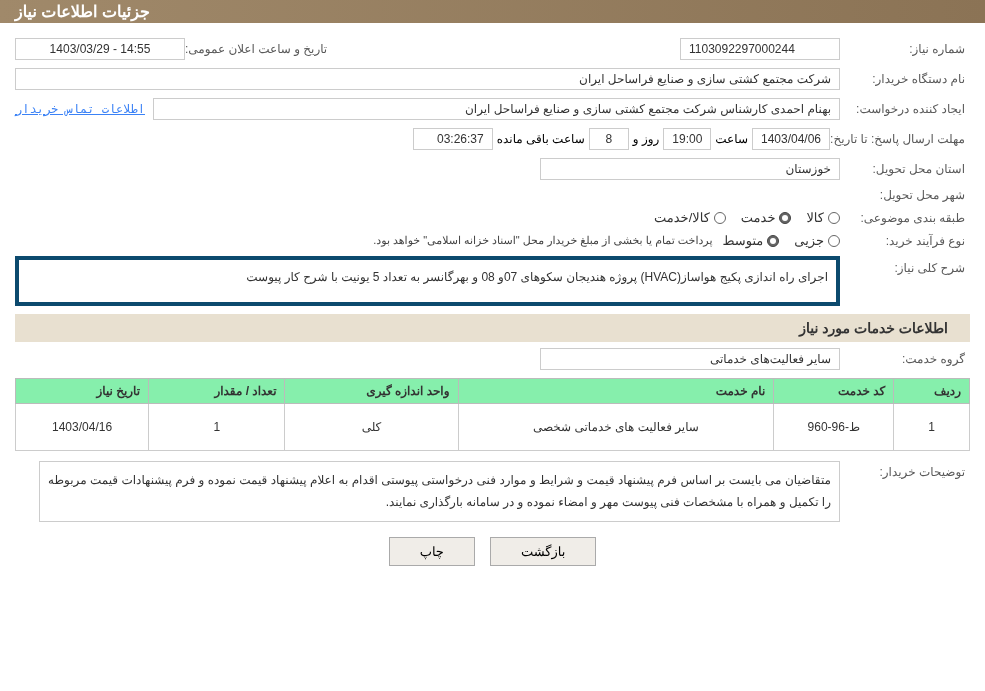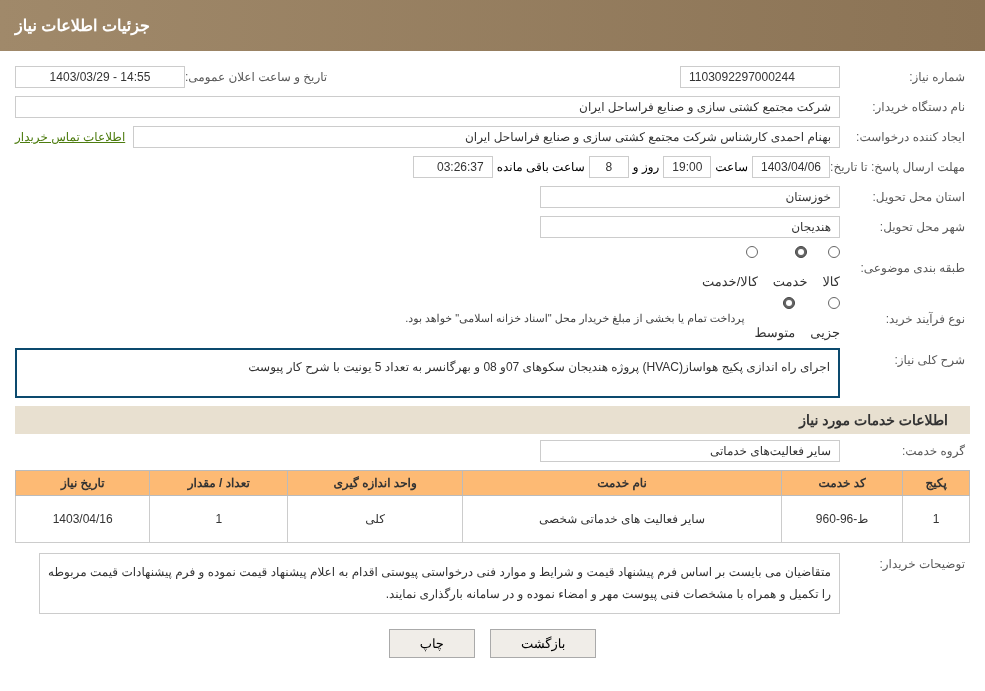--- a/index.html
+++ b/index.html
@@ -13,21 +13,21 @@
     .page-wrapper {
       max-width: 985px;
       margin: 0 auto;
       background: #fff;
       min-height: 691px;
     }
     .header-bar {
       background: linear-gradient(to left, #8B7355, #A0896A);
       color: #fff;
       text-align: left;
-      padding: 16px 15px;
+      padding: 2px 15px;
       font-size: 16px;
       font-weight: bold;
       letter-spacing: 1px;
     }
     .content {
       padding: 15px;
     }
     .section-header {
       background: #e8e0d0;
       padding: 6px 22px;
@@ -66,33 +66,34 @@
       min-width: 160px;
     }
     .date-box {
       border: 1px solid #ccc;
       padding: 3px 8px;
       background: #fff;
       min-height: 22px;
       font-size: 12px;
     }
     .blue-link {
-      color: #4d7c0f;
+      color: #3b82f6;
       text-decoration: underline;
       cursor: pointer;
+      font-family: Liberation Mono, monospace;
     }
     .radio-group {
       display: flex;
       gap: 15px;
       align-items: center;
     }
     .radio-item {
       display: flex;
-      gap: 16px;
-      flex-direction: column;
+      align-items: center;
+      gap: 4px;
     }
     .radio-circle {
       width: 12px;
       height: 12px;
       border: 1px solid #666;
       border-radius: 50%;
       background: #fff;
       display: inline-block;
     }
     .radio-circle.filled {
@@ -110,39 +111,39 @@
       top: 50%;
       left: 50%;
       transform: translate(-50%, -50%);
     }
     .process-note {
       font-size: 11px;
       color: #555;
       margin-right: 10px;
     }
     .description-box {
-      border: 2px solid #0c4a6e;
+      border: 4px solid #0c4a6e;
       padding: 8px;
       background: #fff;
       font-size: 12px;
       min-height: 50px;
       text-align: right;
       line-height: 1.6;
     }
     .table-section {
       width: 100%;
       border-collapse: collapse;
       margin-top: 5px;
       font-size: 12px;
     }
     .table-section th {
-      background: #fdba74;
+      background: #86efac;
       border: 1px solid #bbb;
       padding: 5px 8px;
-      text-align: center;
+      text-align: right;
       font-weight: bold;
     }
     .table-section td {
       border: 1px solid #ccc;
       padding: 16px 8px;
       text-align: center;
       background: #fff;
     }
     .table-section td:first-child {
       text-align: center;
@@ -224,21 +225,20 @@
       <span class="date-box" style="min-width:80px; direction:ltr; text-align:right;">03:26:37</span>
     </div>
 
     <div class="info-row" style="margin-bottom:8px;">
       <span class="info-label">استان محل تحویل:</span>
       <span class="info-value" style="min-width:300px;">خوزستان</span>
     </div>
 
     <div class="info-row" style="margin-bottom:8px;">
       <span class="info-label">شهر محل تحویل:</span>
-      <span class="info-value" style="min-width:300px;">هندیجان</span>
     </div>
 
     <div class="info-row" style="margin-bottom:8px;">
       <span class="info-label">طبقه بندی موضوعی:</span>
       <div class="radio-group">
         <div class="radio-item">
           <span class="radio-circle"></span>
           <span>کالا</span>
         </div>
         <div class="radio-item">
@@ -277,21 +277,21 @@
     <div class="section-header" style="margin-bottom:6px; margin-top:6px;">اطلاعات خدمات مورد نیاز</div>
 
     <div class="info-row" style="margin-bottom:8px;">
       <span class="info-label">گروه خدمت:</span>
       <span class="info-value" style="min-width:300px;">سایر فعالیت‌های خدماتی</span>
     </div>
 
     <table class="table-section">
       <thead>
         <tr>
-          <th>پکیج</th>
+          <th>ردیف</th>
           <th>کد خدمت</th>
           <th>نام خدمت</th>
           <th>واحد اندازه گیری</th>
           <th>تعداد / مقدار</th>
           <th>تاریخ نیاز</th>
         </tr>
       </thead>
       <tbody id="services-tbody">
       <tr>
       <td>1</td>

